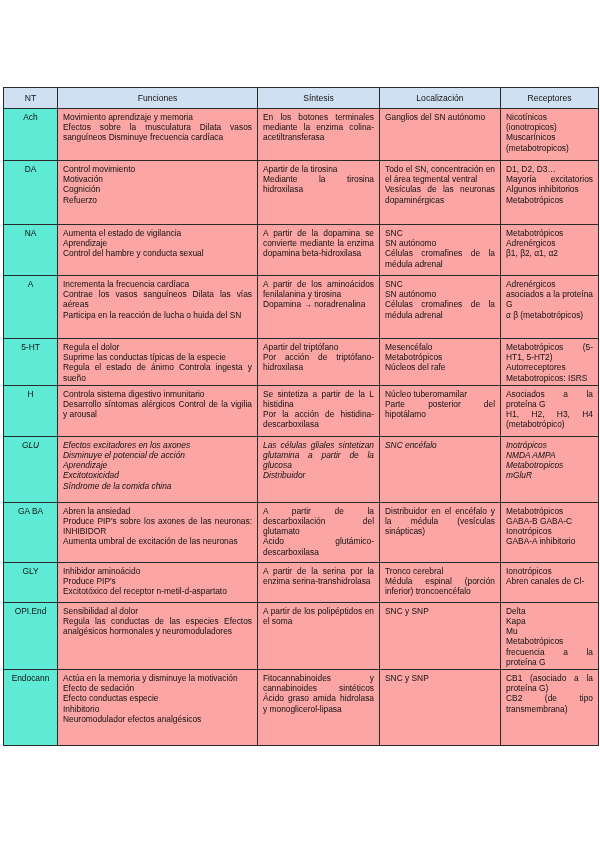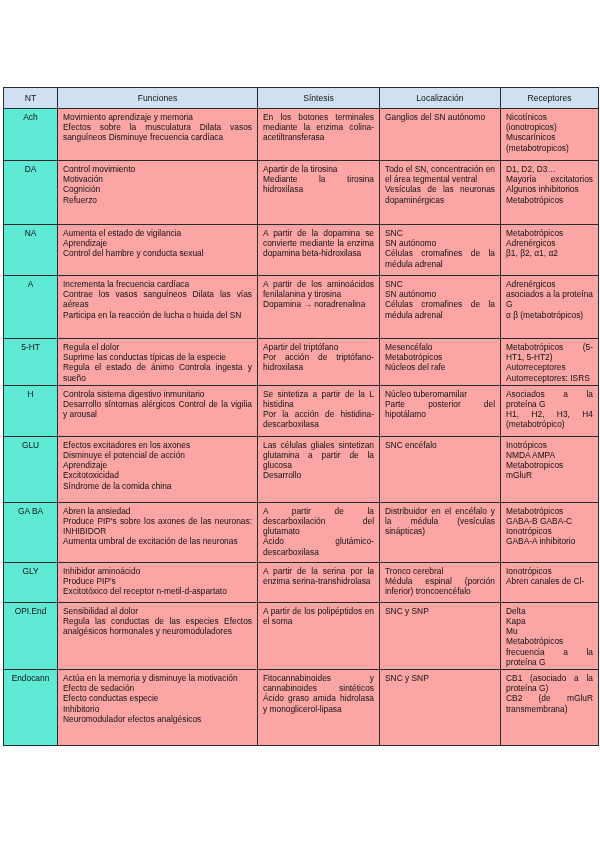--- a/index.html
+++ b/index.html
@@ -181,21 +181,21 @@
             <span class="line">Por acción de triptófano-hidroxilasa</span>
           </td>
           <td class="content-cell">
             <span class="line">Mesencéfalo</span>
             <span class="line">Metabotrópicos</span>
             <span class="line">Núcleos del rafe</span>
           </td>
           <td class="content-cell">
             <span class="line">Metabotrópicos (5-HT1, 5-HT2)</span>
             <span class="line">Autorreceptores</span>
-            <span class="line">Autorreceptores: ISRS</span>
+            <span class="line">Metabotropicos: ISRS</span>
           </td>
         </tr>
         <tr style="height: 51px;">
           <td class="nt-cell">H</td>
           <td class="content-cell">
             <span class="line">Controla sistema digestivo inmunitario</span>
             <span class="line">Desarrollo síntomas alérgicos Control de la vigilia y arousal</span>
           </td>
           <td class="content-cell">
             <span class="line">Se sintetiza a partir de la L histidina</span>
@@ -203,32 +203,32 @@
           </td>
           <td class="content-cell">
             <span class="line">Núcleo tuberomamilar</span>
             <span class="line">Parte posterior del hipotálamo</span>
           </td>
           <td class="content-cell">
             <span class="line">Asociados a la proteína G</span>
             <span class="line">H1, H2, H3, H4 (metabotrópico)</span>
           </td>
         </tr>
-        <tr style="height: 66px;">
+        <tr style="height: 66px; font-style: italic;">
           <td class="nt-cell">GLU</td>
           <td class="content-cell">
             <span class="line">Efectos excitadores en los axones</span>
             <span class="line">Disminuye el potencial de acción</span>
             <span class="line">Aprendizaje</span>
             <span class="line">Excitotoxicidad</span>
             <span class="line">Síndrome de la comida china</span>
           </td>
           <td class="content-cell">
             <span class="line">Las células gliales sintetizan glutamina a partir de la glucosa</span>
-            <span class="line">Desarrollo</span>
+            <span class="line">Distribuidor</span>
           </td>
           <td class="content-cell">
             <span class="line">SNC encéfalo</span>
           </td>
           <td class="content-cell">
             <span class="line">Inotrópicos</span>
             <span class="line">NMDA AMPA</span>
             <span class="line">Metabotropicos</span>
             <span class="line">mGluR</span>
           </td>
@@ -302,18 +302,18 @@
             <span class="line">Neuromodulador efectos analgésicos</span>
           </td>
           <td class="content-cell">
             <span class="line">Fitocannabinoides y cannabinoides sintéticos Ácido graso amida hidrolasa y monoglicerol-lipasa</span>
           </td>
           <td class="content-cell">
             <span class="line">SNC y SNP</span>
           </td>
           <td class="content-cell">
             <span class="line">CB1 (asociado a la proteína G)</span>
-            <span class="line">CB2 (de mGluR transmembrana)</span>
+            <span class="line">CB2 (de tipo transmembrana)</span>
           </td>
         </tr>
       </tbody>
   </table>
 </div>
 
 </body></html>

